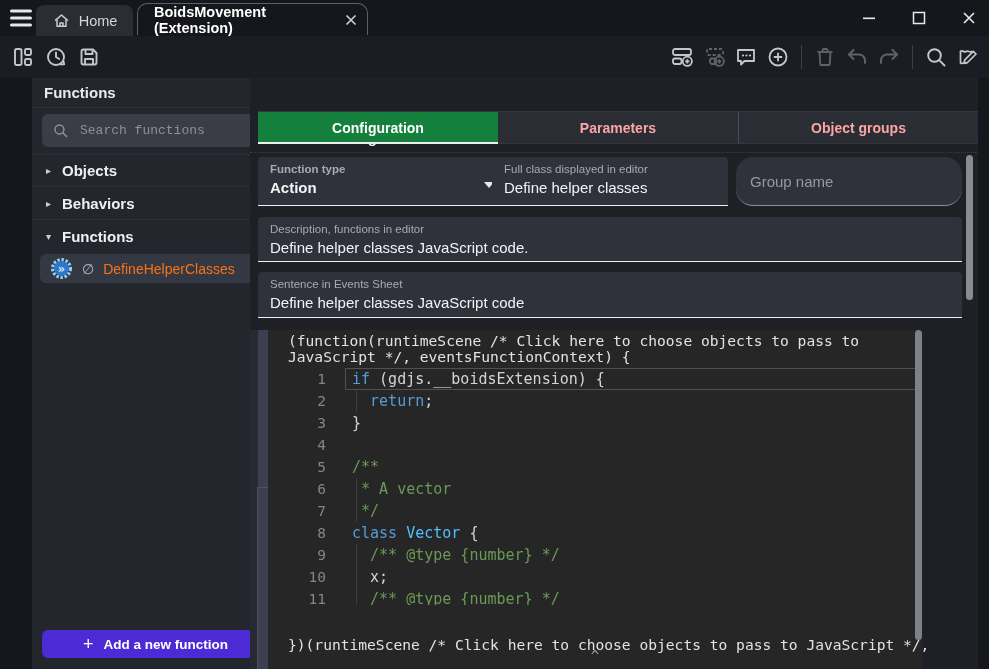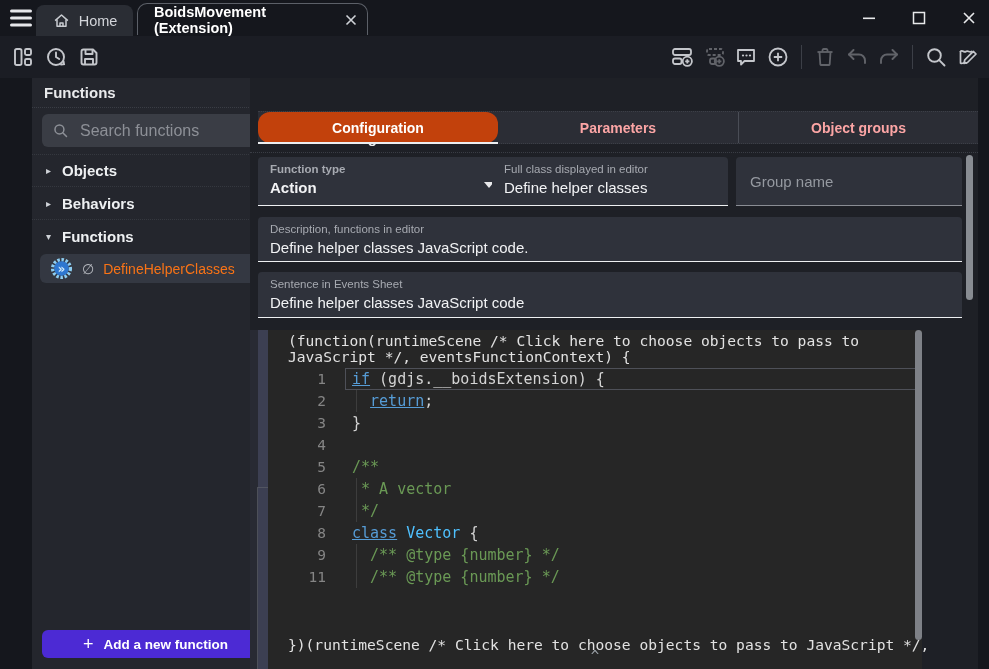--- a/index.html
+++ b/index.html
@@ -26,47 +26,47 @@
   .btn-preview .p-split{width:1px;align-self:stretch;background:#878a92;}
   .btn-preview .p-arrow{padding:0 7px;display:flex;align-items:center;height:100%;}
   .btn-share{position:absolute;left:525px;top:43px;height:28px;width:79px;background:#4c2ad4;border-radius:8px;display:flex;align-items:center;justify-content:center;gap:8px;color:#fff;font-weight:bold;font-size:13.5px;cursor:pointer;}
   .tb-right{position:absolute;right:9px;top:9px;display:flex;align-items:center;gap:8px;}
   .tb-div{width:1px;height:24px;background:#3c3f47;margin:0 3px;}
 
   
   .sidebar{position:absolute;left:0;top:78px;width:247px;height:591px;background:#24262d;margin-left:32px;}
   .sb-header{height:29px;line-height:29px;padding-left:12px;color:#e9eaec;font-size:15px;font-weight:600;border-bottom:1px dotted #3a3d45;}
   .sb-search{position:absolute;left:10px;top:36px;width:227px;height:33px;background:#3a3d45;border-radius:6px;display:flex;align-items:center;padding:0 10px;box-sizing:border-box;gap:9px;}
-  .sb-search input{flex:1;background:transparent;border:none;outline:none;color:#e8e9eb;font-size:16px;font-family:Liberation Sans, sans-serif;min-width:0;}
+  .sb-search input{flex:1;background:transparent;border:none;outline:none;color:#e8e9eb;font-size:13px;font-family:Liberation Mono, monospace;min-width:0;}
   .sb-search input::placeholder{color:#8d9097;}
   .tree-row{position:absolute;left:0;width:247px;height:33px;display:flex;align-items:center;border-bottom:1px dotted #35383f;cursor:pointer;box-sizing:border-box;padding:0 14px;}
   .tree-chevron{width:16px;color:#cfd2d7;font-size:10px;}
   .tree-label{flex:1;color:#eef0f2;font-weight:bold;font-size:15px;}
   .tree-plus{color:#cfd2d7;font-size:20px;font-weight:400;line-height:1;cursor:pointer;}
   .fn-item{position:absolute;left:8px;top:176px;width:231px;height:29px;background:#343842;border-radius:6px;display:flex;align-items:center;padding:0 8px 0 10px;box-sizing:border-box;gap:9px;cursor:pointer;}
   .fn-item .fn-label{flex:1;color:#f97316;font-size:14px;}
   .fn-empty{color:#b6b9bf;font-size:14px;}
   .fn-kebab{color:#c3c6cb;font-size:15px;cursor:pointer;}
   .btn-add-fn{position:absolute;left:10px;bottom:11px;width:227px;height:28px;background:#4c2ad4;border-radius:6px;display:flex;align-items:center;justify-content:center;gap:10px;color:#fff;font-weight:bold;font-size:13.5px;cursor:pointer;}
   .btn-add-fn .plus{font-size:18px;font-weight:400;}
 
   
   .panel{position:absolute;left:250px;top:78px;width:728px;height:591px;background:#1e2026;}
   .pn-header{height:29px;line-height:29px;padding-left:12px;color:#e9eaec;font-size:15px;font-weight:600;border-bottom:1px dotted #3a3d45;margin-top:45px;}
   .tabs{position:absolute;left:8px;top:33px;width:720px;height:33px;display:flex;background:#2b2d35;border-top:1px dotted #3c3f47;border-bottom:1px dotted #3c3f47;box-sizing:border-box;}
   .tab{width:240px;display:flex;align-items:center;justify-content:center;color:#fca5a5;font-weight:bold;font-size:14px;position:relative;cursor:pointer;box-sizing:border-box;}
-  .tab.active{background:#c2410c;color:#fff;border-radius:12px;}
+  .tab.active{background:#15803d;color:#fff;}
   .tab.active::after{content:"";position:absolute;left:0;right:0;bottom:-1px;height:2px;background:#eceef0;}
   .tab.sep{border-left:1px solid #4a4d56;}
 
   .field{position:absolute;background:#2f323b;border-radius:4px 4px 0 0;box-sizing:border-box;padding:6px 12px 0;cursor:text;}
   .field .f-label{font-size:11.5px;color:#a7aab1;}
   .field .f-value{font-size:15px;color:#f2f3f5;margin-top:4px;}
   .field.u-strong{border-bottom:1px solid #eef0f2;}
-  .field.u-soft{border-bottom:1px solid #8a8d94;}
+  .field.u-soft{border-bottom:1px solid #8a8d94;border-radius:17px;}
   .f-type{left:8px;top:79px;width:250px;height:49px;font-weight:bold;}
   .f-name{left:242px;top:79px;width:236px;height:49px;}
   .f-group{left:486px;top:79px;width:226px;height:49px;display:flex;align-items:center;padding-top:0;}
   .f-group input{width:100%;background:transparent;border:none;outline:none;color:#e8e9eb;font-size:15px;font-family:"Liberation Sans",sans-serif;}
   .f-group input::placeholder{color:#9599a0;}
   .dd-arrow{position:absolute;right:14px;top:25px;width:0;height:0;border-left:5.5px solid transparent;border-right:5.5px solid transparent;border-top:6.5px solid #e8e9eb;}
   .f-desc{left:8px;top:139px;width:704px;height:45px;}
   .f-sent{left:8px;top:194px;width:704px;height:46px;}
 
   .cfg-scrollbar{position:absolute;right:5px;top:77px;width:7px;height:145px;background:#888c92;border-radius:4px;cursor:pointer;}
@@ -77,21 +77,21 @@
   .ev-strip{position:absolute;left:8px;top:0;bottom:0;width:10px;background:#3c3f52;}
   .ev-corner{position:absolute;left:7px;top:157px;width:11px;bottom:0;border-left:1px solid #5a5d66;border-top:1px solid #5a5d66;opacity:.75;}
   .code-block{position:absolute;left:18px;right:0;top:0;bottom:0;background:#262626;}
   .wrap-top{margin:3px 0 0 20px;width:625px;font-family:"DejaVu Sans Mono",monospace;font-size:14.6px;line-height:16px;color:#e2e2e2;white-space:normal;word-break:normal;}
   .editor{height:237px;overflow:hidden;margin-top:3px;cursor:text;}
   .code-line{display:flex;height:22px;line-height:22px;position:relative;font-family:"DejaVu Sans Mono",monospace;font-size:15px;}
   .line-num{width:58px;text-align:right;color:#858585;font-size:14.5px;flex:none;}
   .line-text{padding-left:26px;white-space:pre;color:#d4d4d4;}
   .code-line.current::after{content:"";position:absolute;left:77px;right:3px;top:0;bottom:0;border:1px solid #4e5058;pointer-events:none;}
   .code-line.guide::before{content:"";position:absolute;left:88px;top:0;bottom:0;width:1px;background:#3d3d3d;}
-  .tok-kw{color:#569cd6;text-decoration:underline;}
+  .tok-kw{color:#569cd6;}
   .tok-com{color:#6a9955;}
   .tok-cls{color:#4fc1ff;}
   .tok-plain{color:#d4d4d4;}
   .wrap-bottom{margin-left:20px;font-family:"DejaVu Sans Mono",monospace;font-size:14.6px;line-height:16px;color:#e2e2e2;white-space:pre;}
   .expand-caret{position:absolute;bottom:5px;left:50%;transform:translateX(-50%);color:#9aa0a6;font-family:"DejaVu Sans Mono",monospace;font-size:14px;cursor:pointer;}
   .ev-scrollbar{position:absolute;right:0;top:0;width:7px;height:310px;background:#7e8187;border-radius:4px;cursor:pointer;}
 </style>
 </head>
 <body>
 
@@ -397,20 +397,24 @@
               </div>
               <div class="code-line">
                 <span class="line-num">8</span>
                 <span class="line-text"><span class="tok-kw">class</span><span class="tok-plain"> </span><span class="tok-cls">Vector</span><span class="tok-plain"> {</span></span>
               </div>
               <div class="code-line guide">
                 <span class="line-num">9</span>
                 <span class="line-text"><span class="tok-plain">  </span><span class="tok-com">/** @type {number} */</span></span>
               </div>
               <div class="code-line guide">
+                <span class="line-num">10</span>
+                <span class="line-text"><span class="tok-plain">  x;</span></span>
+              </div>
+              <div class="code-line guide">
                 <span class="line-num">11</span>
                 <span class="line-text"><span class="tok-plain">  </span><span class="tok-com">/** @type {number} */</span></span>
               </div>
             </div>
         </div>
 
         <div class="wrap-bottom">
           <div>})(runtimeScene /* Click here to choose objects to pass to JavaScript */,</div>
           
         </div>

